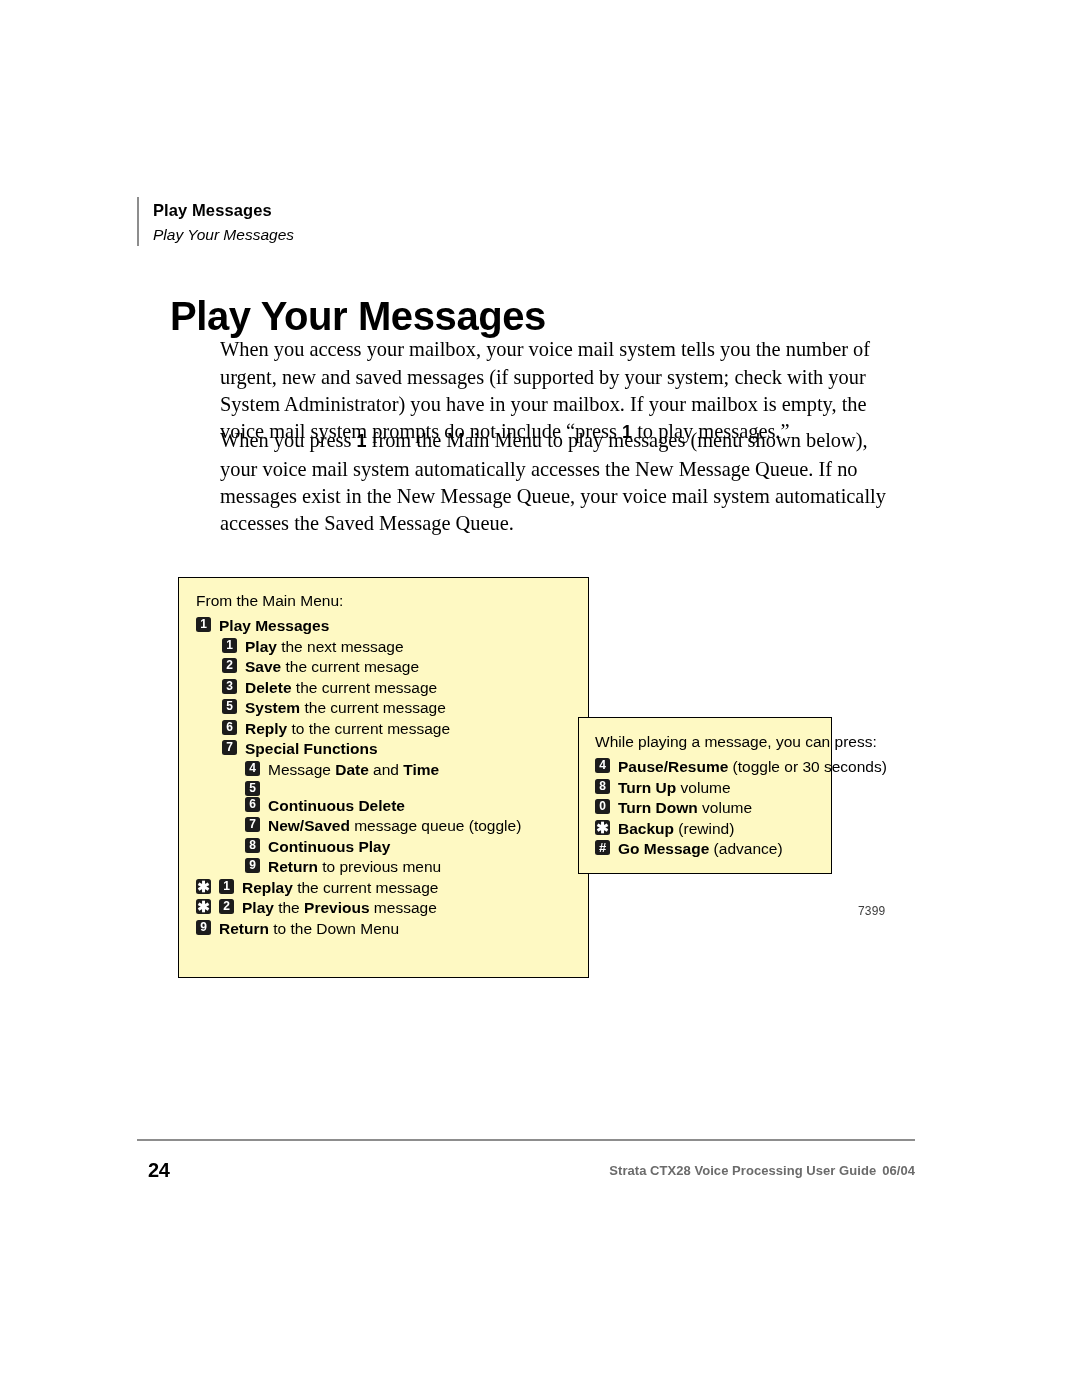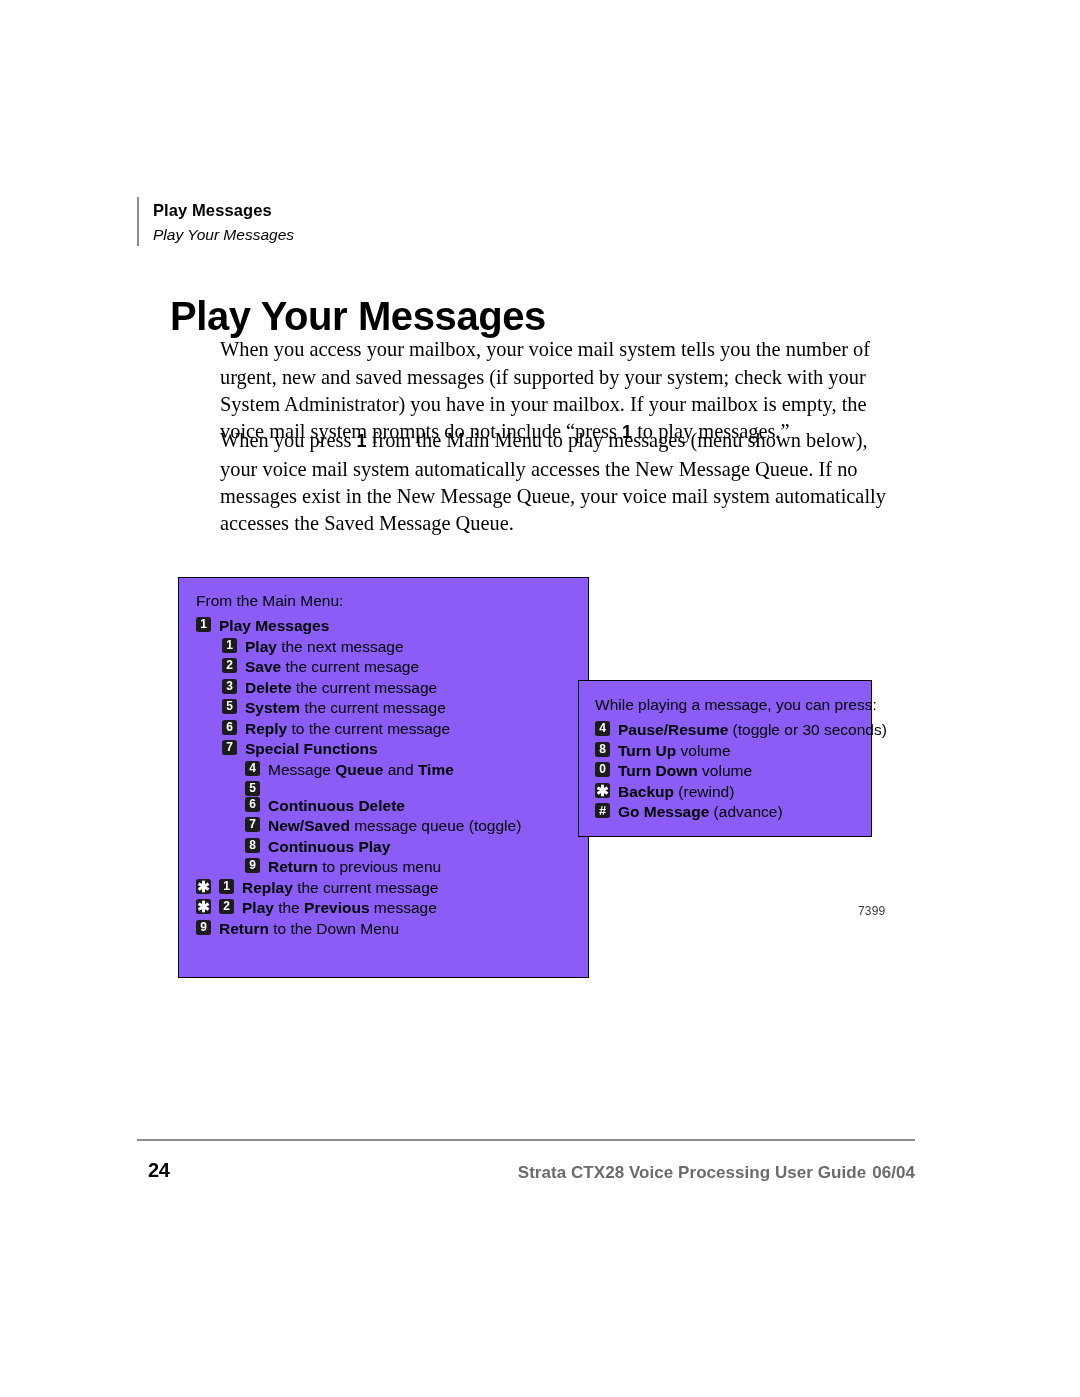--- a/index.html
+++ b/index.html
@@ -69,35 +69,35 @@
     text-align: left;
   }
   #para-1 { top: 316px; }
   #para-2 { top: 407px; }
   .body-para b { font-family: "Liberation Sans", sans-serif; font-size: 18px; font-weight: bold; }
 
   
   .menu-box {
     position: absolute;
     border: 1.5px solid #000000;
-    background: #8b5cf6;
+    background: #fef9c3;
     box-sizing: border-box;
   }
   #main-menu-box {
     left: 178px;
     top: 577px;
     width: 411px;
     height: 401px;
     padding: 12px 10px 10px 17px;
     z-index: 1;
   }
   #playing-box {
     left: 578px;
-    top: 680px;
-    width: 294px;
+    top: 717px;
+    width: 254px;
     height: 157px;
     padding: 13px 10px 10px 16px;
     z-index: 2;
   }
 
   .box-intro {
     font-size: 15.5px;
     line-height: 22px;
     margin: 0 0 3px 0;
     white-space: nowrap;
@@ -168,21 +168,21 @@
     left: 148px;
     top: 1159px;
     font-size: 20px;
     font-weight: bold;
     letter-spacing: -0.3px;
   }
   #footer-guide {
     position: absolute;
     right: 165px;
     top: 1163px;
-    font-size: 17px;
+    font-size: 13px;
     font-weight: bold;
     color: #6b6b6b;
     letter-spacing: 0.05px;
     white-space: nowrap;
   }
   #footer-guide .date { margin-left: 6px; }
 </style>
 </head>
 <body>
 
@@ -226,21 +226,21 @@
       <div class="menu-row lvl1">
         <span class="key">6</span>
         <span class="txt"><b>Reply</b><span> to the current message</span></span>
       </div>
       <div class="menu-row lvl1">
         <span class="key">7</span>
         <span class="txt"><b>Special Functions</b></span>
       </div>
       <div class="menu-row lvl2">
         <span class="key">4</span>
-        <span class="txt"><span>Message </span><b>Queue</b><span> and </span><b>Time</b></span>
+        <span class="txt"><span>Message </span><b>Date</b><span> and </span><b>Time</b></span>
       </div>
       <div class="menu-row lvl2">
         <span class="key">5</span>
       </div>
       <div class="menu-row lvl2">
         <span class="key">6</span>
         <span class="txt"><b>Continuous Delete</b></span>
       </div>
       <div class="menu-row lvl2">
         <span class="key">7</span>

